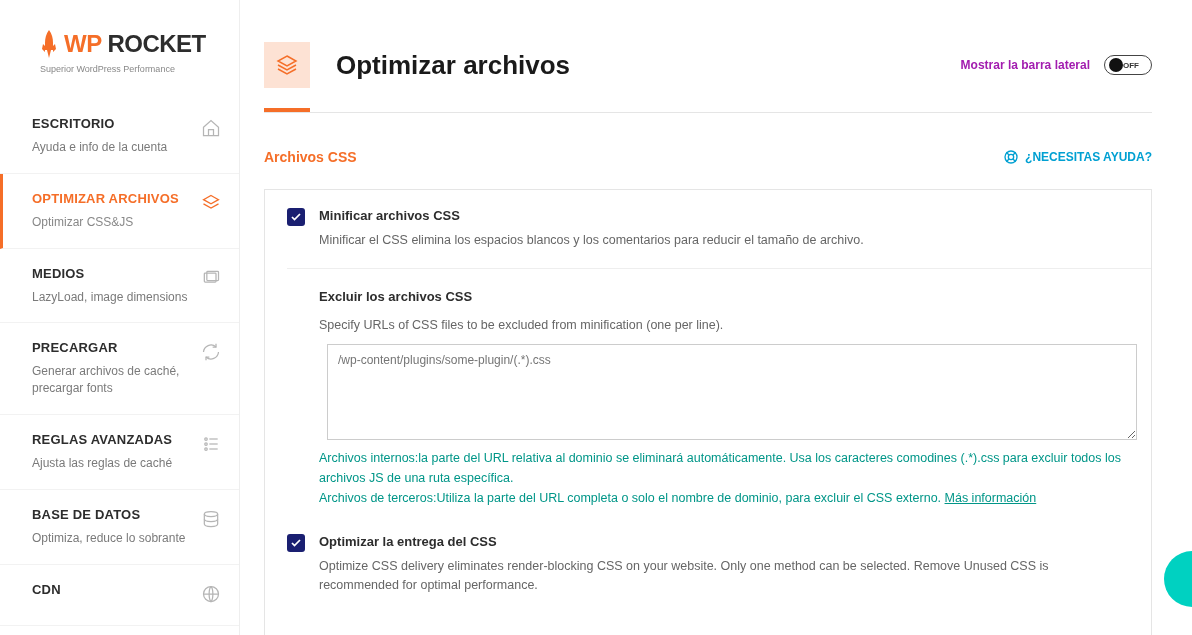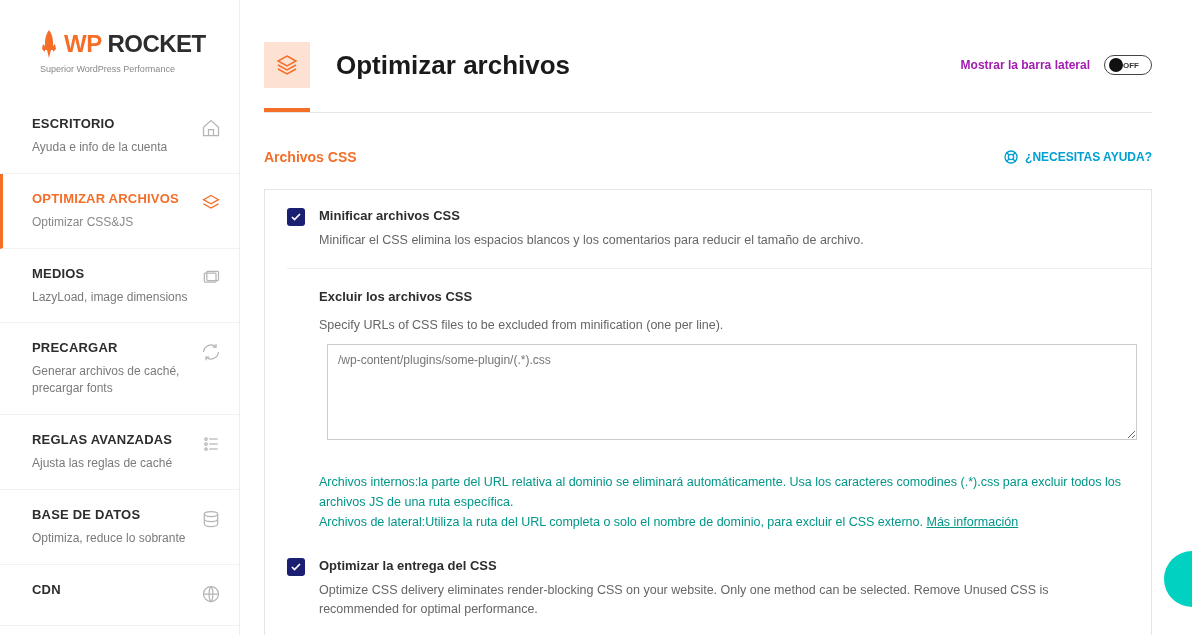--- a/index.html
+++ b/index.html
@@ -48,21 +48,21 @@
 .option-title { font-size: 13px; font-weight: 700; color: #2d2d2d; margin-bottom: 8px; }
 .option-desc { font-size: 12.5px; color: #666; line-height: 1.5; }
 
 .inner-divider { height: 1px; background: #eee; margin: 18px -22px 20px 0; }
 .sub-section { padding-left: 32px; }
 .sub-title { font-size: 13px; font-weight: 700; color: #2d2d2d; margin-bottom: 14px; }
 .sub-desc { font-size: 12.5px; color: #666; margin-bottom: 12px; }
 
 textarea { width: 100%; height: 96px; border: 1px solid #ccc; padding: 8px 10px; font-size: 12px; color: #c2410c; font-family: inherit; resize: vertical; margin-left: 8px; }
 
-.hint { font-size: 12.5px; color: #009688; line-height: 1.6; margin-top: 28px; }
+.hint { font-size: 12.5px; color: #009688; line-height: 1.6; margin-top: 4px; }
 .hint a { color: #009688; text-decoration: underline; cursor: pointer; }
 
 .option-row2 { margin-top: 26px; padding-bottom: 20px; }
 
 .chat-bubble { position: fixed; right: 0; bottom: 28px; width: 28px; height: 56px; background: #00d1c1; border-radius: 28px 0 0 28px; }
 </style>
 </head>
 <body>
 
 <aside class="sidebar">
@@ -224,21 +224,21 @@
       </div>
 
       <div class="inner-divider"></div>
 
       <div class="sub-section">
         <div class="sub-title">Excluir los archivos CSS</div>
         <div class="sub-desc">Specify URLs of CSS files to be excluded from minification (one per line).</div>
         <textarea placeholder="/wp-content/plugins/some-plugin/(.*).css" style=""></textarea>
         <div class="hint">
           <span>Archivos internos:la parte del URL relativa al dominio se eliminará automáticamente. Usa los caracteres comodines (.*).css para excluir todos los archivos JS de una ruta específica.</span><br>
-          <span>Archivos de lateral:Utiliza la ruta del URL completa o solo el nombre de dominio, para excluir el CSS externo. </span><a>Más información</a>
+          <span>Archivos de terceros:Utiliza la parte del URL completa o solo el nombre de dominio, para excluir el CSS externo. </span><a>Más información</a>
         </div>
       </div>
 
       <div class="option-row option-row2">
         <div class="checkbox">
           <svg width="12" height="12" viewBox="0 0 24 24" fill="none" stroke="currentColor" stroke-width="3.5">
               <polyline points="4 12 9 17 20 6"></polyline>
             </svg>
         </div>
         <div class="option-body">

